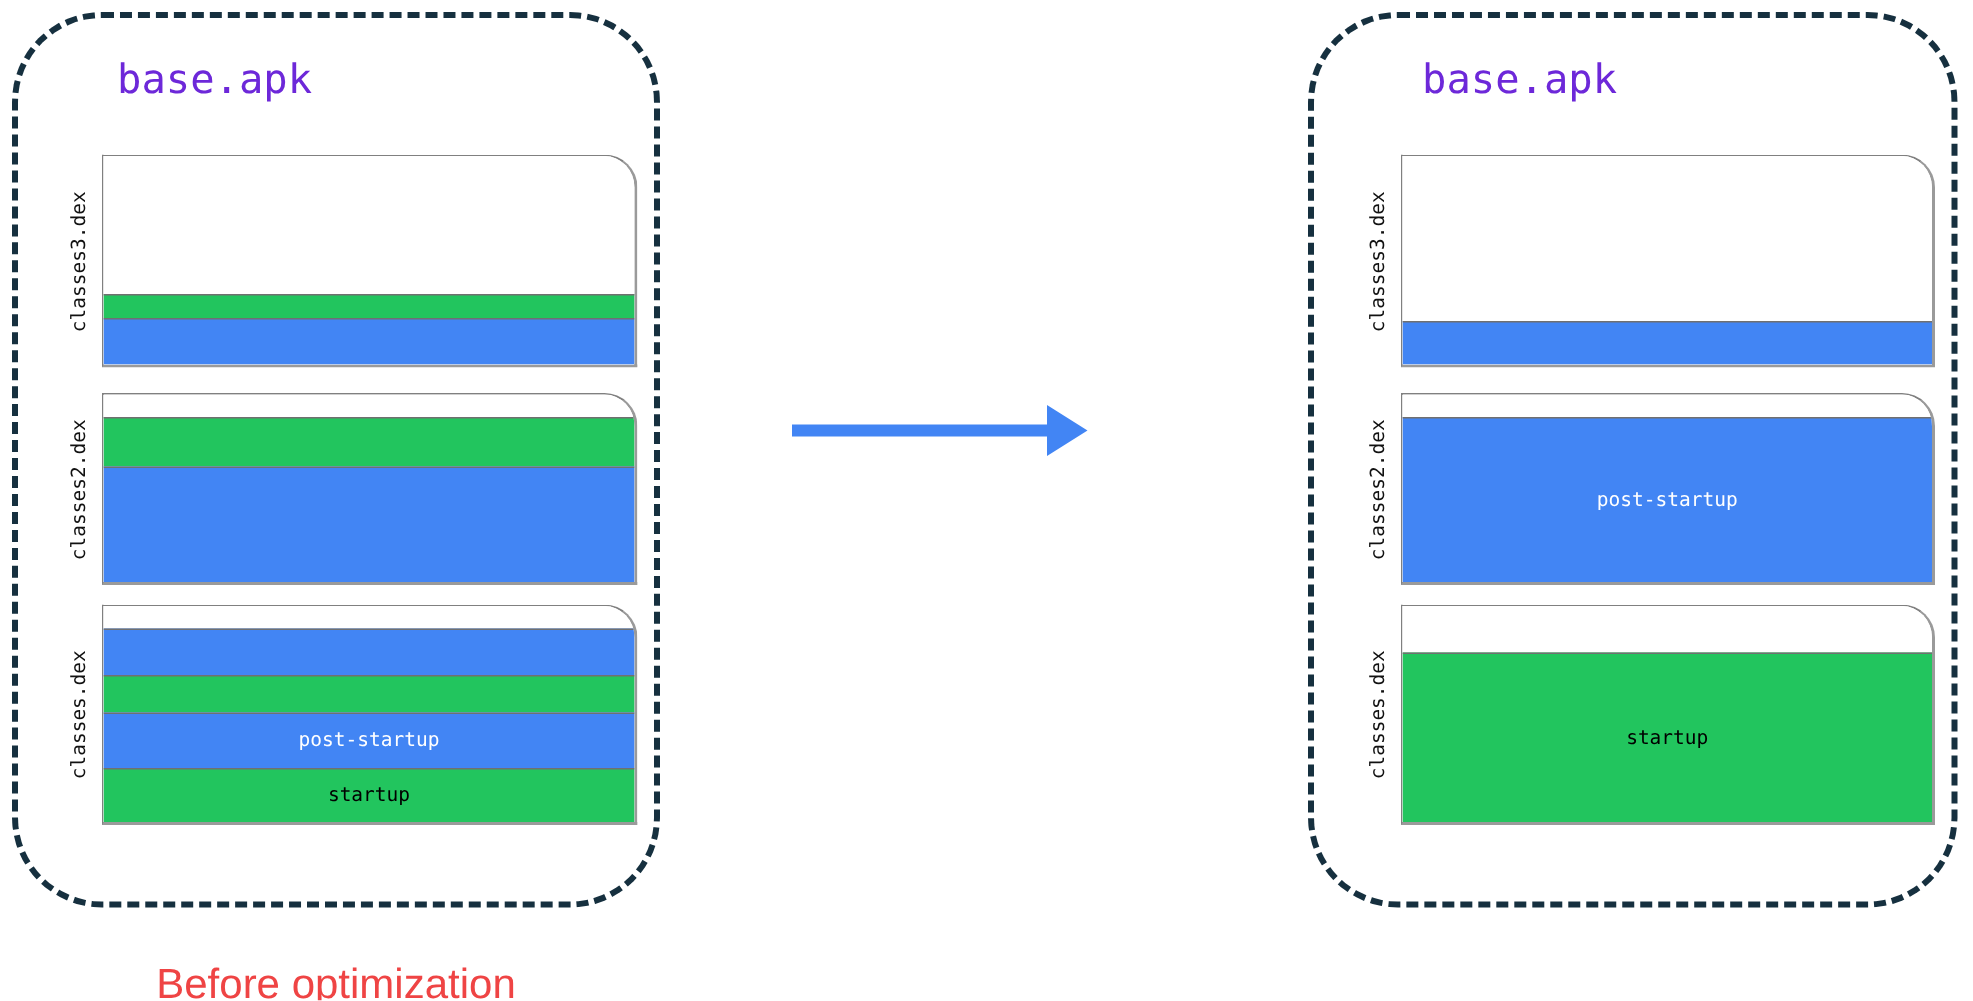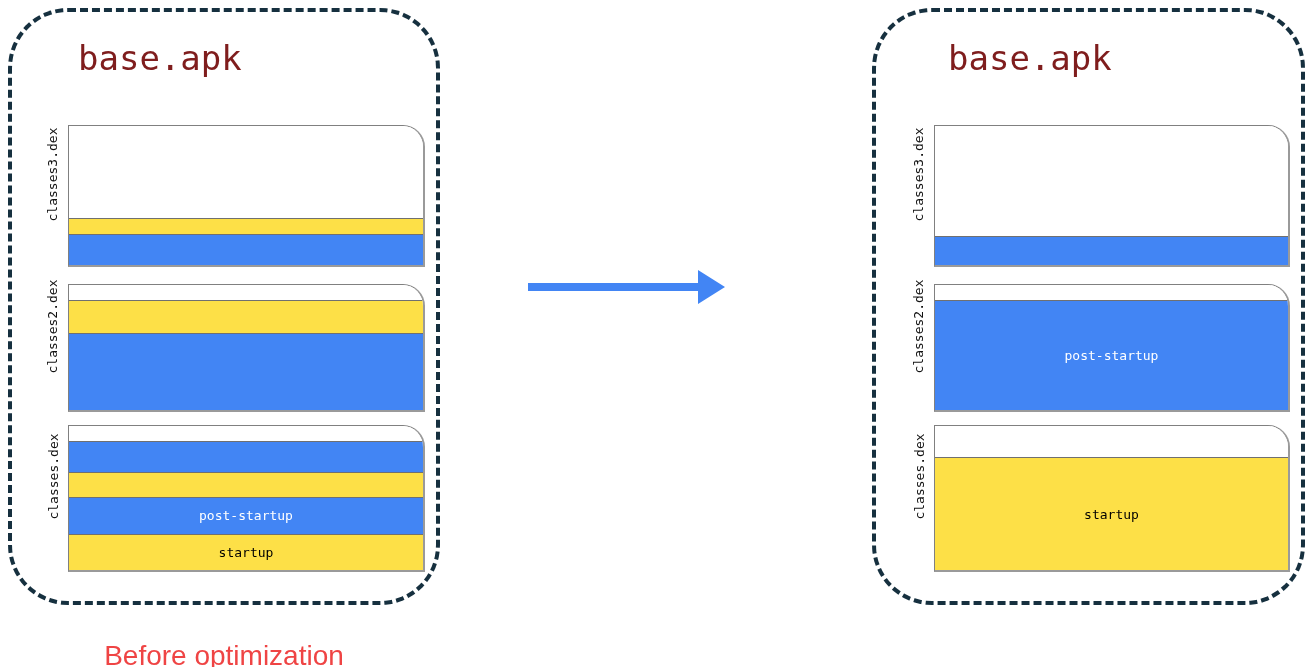--- a/index.html
+++ b/index.html
@@ -27,22 +27,22 @@
     border-radius: 60px;
     box-sizing: border-box;
     background: transparent;
   }
   .panel-left  { left: 8px;   top: 8px; width: 432px; height: 597px; }
   .panel-right { left: 872px; top: 8px; width: 433px; height: 597px; }
 
   .apk-title {
     position: absolute;
     font-family: "DejaVu Sans Mono", "Liberation Mono", monospace;
-    font-size: 34px;
-    color: #7f1d1d;
+    font-size: 27px;
+    color: #6d28d9;
     letter-spacing: 0px;
     white-space: nowrap;
   }
   .apk-title.left  { left: 78px;  top: 38px; }
   .apk-title.right { left: 948px; top: 38px; }
 
   
   .dex-group {
     position: absolute;
   }
@@ -71,38 +71,37 @@
     top: 0;
     right: 0;
     height: 100%;
     border: 1px solid #808080;
     border-right: 2px solid #9a9a9a;
     border-bottom: 2px solid #9a9a9a;
     border-top-right-radius: 22px;
     background: #ffffff;
     box-sizing: border-box;
     overflow: hidden;
-    margin-top: 22px;
   }
 
   
   .seg {
     position: absolute;
     left: 0;
     right: 0;
     box-sizing: border-box;
     display: flex;
     align-items: center;
     justify-content: center;
     font-family: "DejaVu Sans Mono", "Liberation Mono", monospace;
     font-size: 13px;
     border-top: 1px solid #707070;
   }
   .seg.startup {
-    background: #fde047;
+    background: #22c55e;
     color: #000000;
     text-align: center;
   }
   .seg.poststartup {
     background: #4285f4;
     color: #ffffff;
   }
   .seg.empty {
     background: #ffffff;
     color: transparent;

